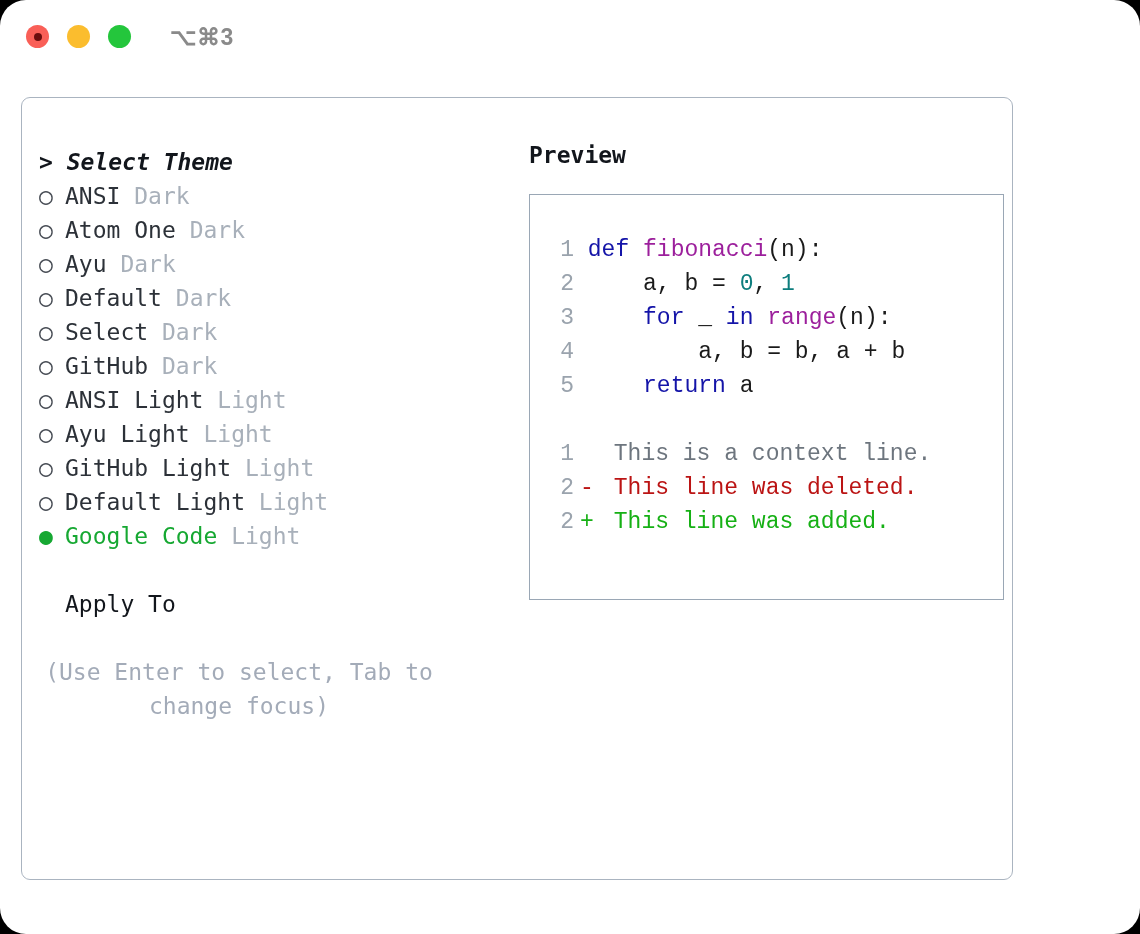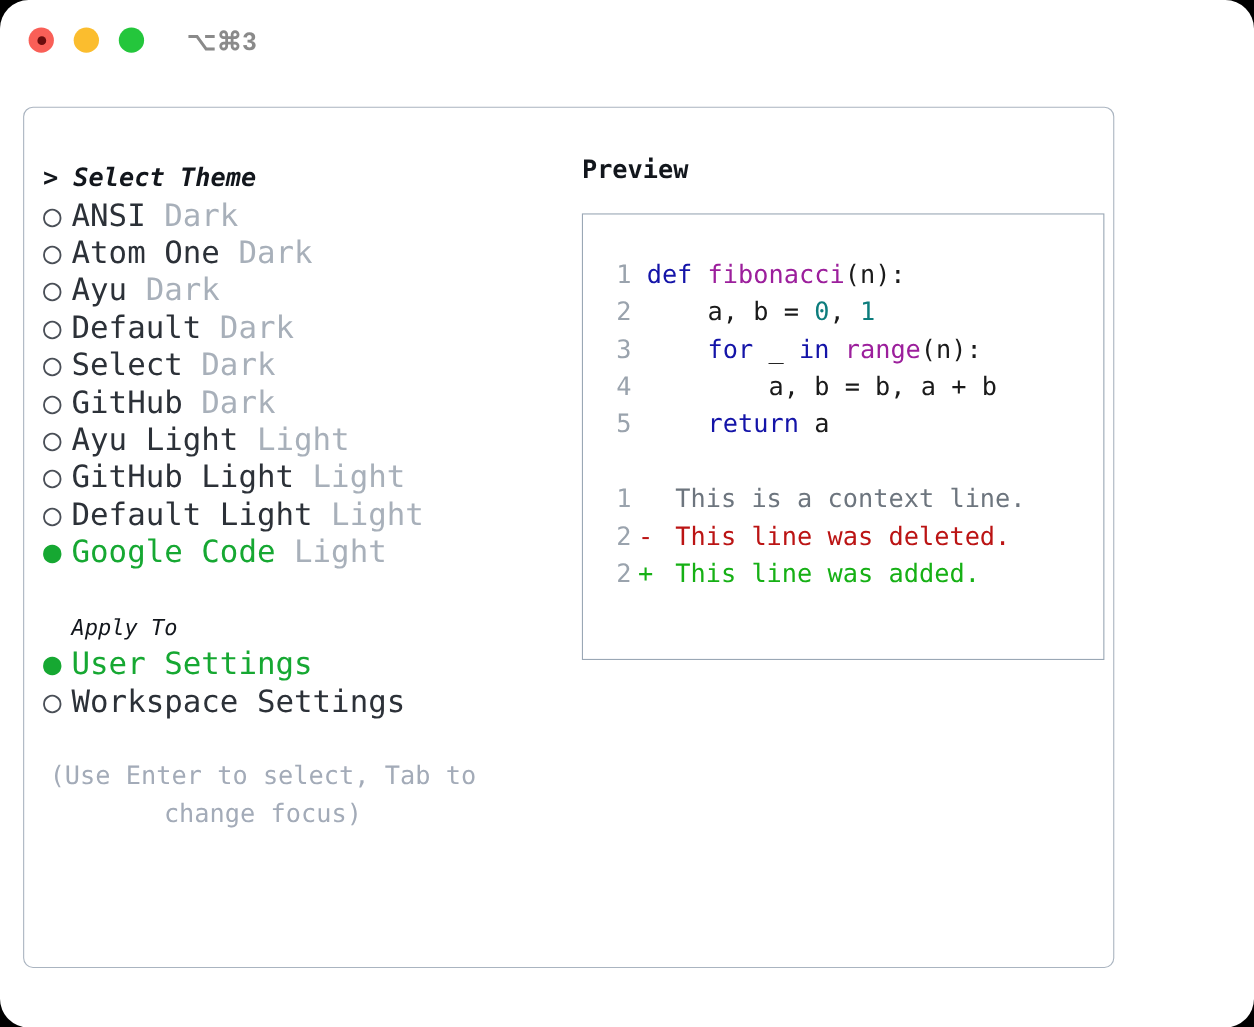--- a/index.html
+++ b/index.html
@@ -89,41 +89,40 @@
     font-weight: bold;
     color: #12161c;
     height: 34px;
     line-height: 34px;
     white-space: pre;
     font-style: italic;
   }
   .opt-row {
     height: 34px;
     line-height: 34px;
-    font-size: 28px;
+    font-size: 23px;
     white-space: pre;
     color: #2c3138;
   }
   .marker {
     display: inline-block;
     width: 26px;
     color: #4a4f57;
   }
   .marker-selected { color: #16a832; }
   .opt-name { color: #2c3138; }
   .opt-name.selected { color: #16a832; }
   .opt-variant { color: #a8b0ba; }
   .apply-title {
     height: 34px;
     line-height: 34px;
-    font-size: 20px;
+    font-size: 23px;
     color: #12161c;
     white-space: pre;
     padding-left: 26px;
-    font-style: italic;
   }
   .spacer-row { height: 34px; }
   .hint {
     margin-top: 34px;
     font-size: 23px;
     line-height: 34px;
     color: #a3abb8;
     width: 400px;
     white-space: pre-wrap;
     text-align: center;
@@ -143,20 +142,21 @@
     line-height: 34px;
   }
   .preview-box {
     margin-top: 22px;
     width: 475px;
     height: 406px;
     border: 1.6px solid #9aa7b5;
     box-sizing: border-box;
     background: #ffffff;
     padding: 38px 0 0 0;
+    font-family: Liberation Mono, monospace;
   }
   .code-line {
     font-size: 23px;
     line-height: 34px;
     white-space: pre;
     padding-left: 18px;
   }
   .lineno {
     display: inline-block;
     width: 26px;
@@ -197,33 +197,30 @@
 
       <div class="left-col">
         <div class="section-title">&gt; Select Theme</div>
         <div id="theme-list">
             <div class="opt-row"><span class="marker">○</span><span class="opt-name">ANSI</span><span class="opt-variant"> Dark</span></div>
             <div class="opt-row"><span class="marker">○</span><span class="opt-name">Atom One</span><span class="opt-variant"> Dark</span></div>
             <div class="opt-row"><span class="marker">○</span><span class="opt-name">Ayu</span><span class="opt-variant"> Dark</span></div>
             <div class="opt-row"><span class="marker">○</span><span class="opt-name">Default</span><span class="opt-variant"> Dark</span></div>
             <div class="opt-row"><span class="marker">○</span><span class="opt-name">Select</span><span class="opt-variant"> Dark</span></div>
             <div class="opt-row"><span class="marker">○</span><span class="opt-name">GitHub</span><span class="opt-variant"> Dark</span></div>
+            <div class="opt-row"><span class="marker">○</span><span class="opt-name">ANSI Light</span><span class="opt-variant"> Light</span></div>
             <div class="opt-row"><span class="marker">○</span><span class="opt-name">Ayu Light</span><span class="opt-variant"> Light</span></div>
             <div class="opt-row"><span class="marker">○</span><span class="opt-name">GitHub Light</span><span class="opt-variant"> Light</span></div>
             <div class="opt-row"><span class="marker">○</span><span class="opt-name">Default Light</span><span class="opt-variant"> Light</span></div>
             <div class="opt-row"><span class="marker marker-selected">●</span><span class="opt-name selected">Google Code</span><span class="opt-variant"> Light</span></div>
           </div>
 
         <div class="spacer-row"></div>
 
         <div class="apply-title">Apply To</div>
-        <div id="apply-list">
-            <div class="opt-row"><span class="marker marker-selected">●</span><span class="opt-name selected">User Settings</span></div>
-            <div class="opt-row"><span class="marker">○</span><span class="opt-name">Workspace Settings</span></div>
-          </div>
 
         <div class="hint">(Use Enter to select, Tab to change focus)</div>
       </div>
 
       <div class="right-col">
         <div class="preview-title">Preview</div>
         <div class="preview-box">
           <div id="code-block">
               <div class="code-line"><span class="lineno">1</span><span> </span><span class="tok-kw">def </span><span class="tok-fn">fibonacci</span><span class="tok-punc">(n):</span></div>
               <div class="code-line"><span class="lineno">2</span><span> </span><span class="tok-plain">    a, b = </span><span class="tok-num">0</span><span class="tok-punc">, </span><span class="tok-num">1</span></div>

